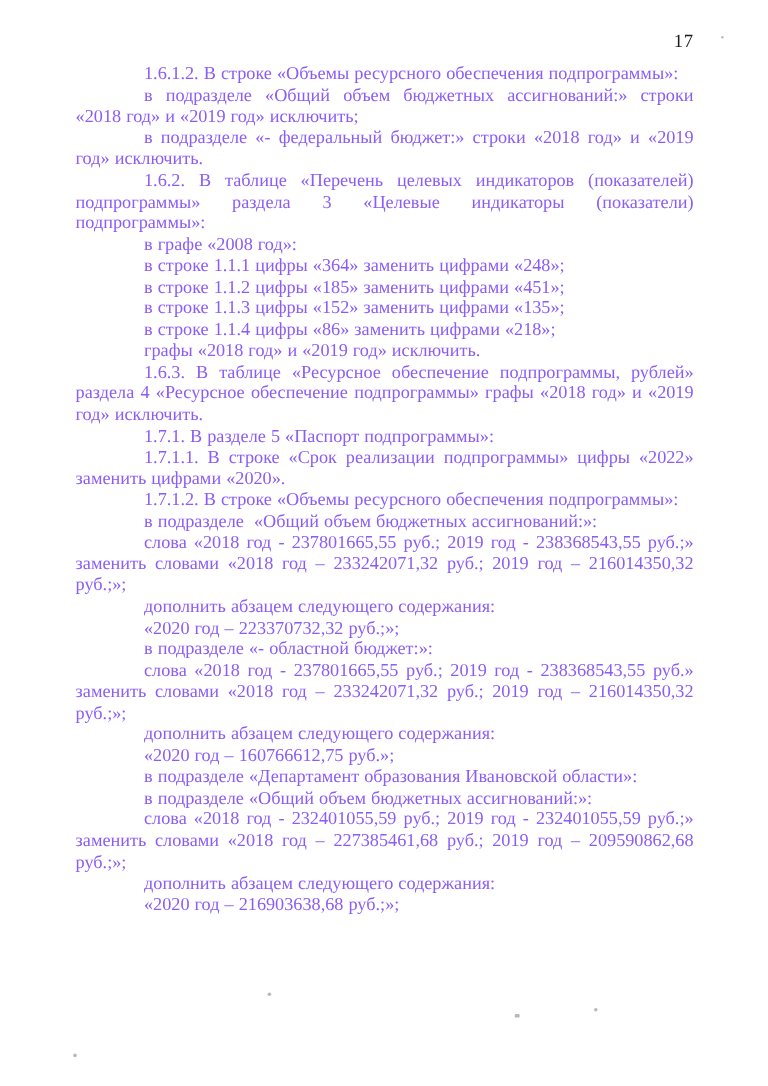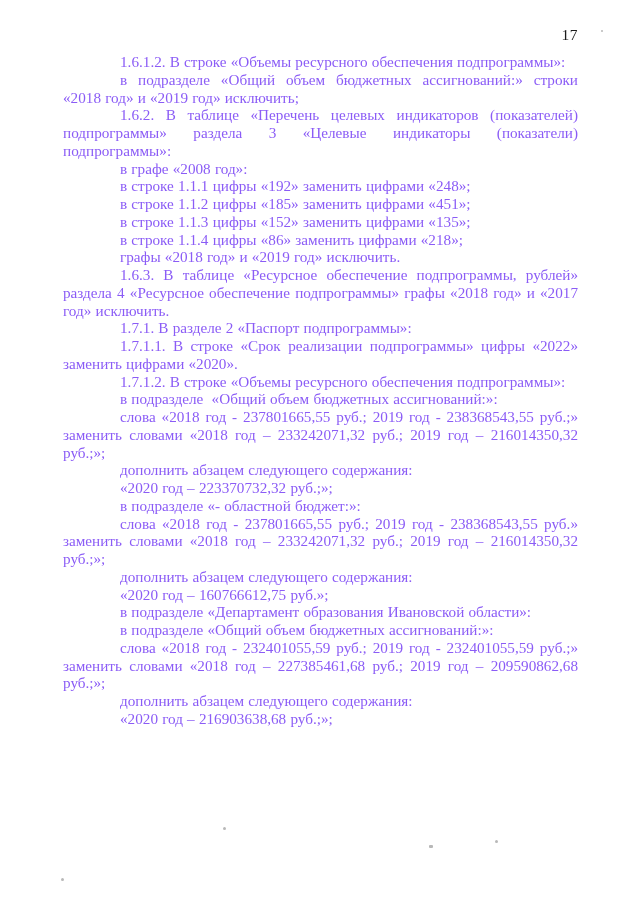--- a/index.html
+++ b/index.html
@@ -64,29 +64,30 @@
 </head>
 <body>
 
 <div class="page">
 
   <div class="page-number">17</div>
 
   <div class="content">
     <p>1.6.1.2. В строке «Объемы ресурсного обеспечения подпрограммы»:</p>
     <p>в подразделе «Общий объем бюджетных ассигнований:» строки «2018 год» и «2019 год» исключить;</p>
+    <p>в подразделе «- федеральный бюджет:» строки «2018 год» и «2019 год» исключить.</p>
     <p>1.6.2. В таблице «Перечень целевых индикаторов (показателей) подпрограммы» раздела 3 «Целевые индикаторы (показатели) подпрограммы»:</p>
     <p>в графе «2008 год»:</p>
-    <p>в строке 1.1.1 цифры «192» заменить цифрами «248»;</p>
+    <p>в строке 1.1.1 цифры «364» заменить цифрами «248»;</p>
     <p>в строке 1.1.2 цифры «185» заменить цифрами «451»;</p>
     <p>в строке 1.1.3 цифры «152» заменить цифрами «135»;</p>
     <p>в строке 1.1.4 цифры «86» заменить цифрами «218»;</p>
     <p>графы «2018 год» и «2019 год» исключить.</p>
-    <p>1.6.3. В таблице «Ресурсное обеспечение подпрограммы, рублей» раздела 4 «Ресурсное обеспечение подпрограммы» графы «2018 год» и «2017 год» исключить.</p>
-    <p>1.7.1. В разделе 2 «Паспорт подпрограммы»:</p>
+    <p>1.6.3. В таблице «Ресурсное обеспечение подпрограммы, рублей» раздела 4 «Ресурсное обеспечение подпрограммы» графы «2018 год» и «2019 год» исключить.</p>
+    <p>1.7.1. В разделе 5 «Паспорт подпрограммы»:</p>
     <p>1.7.1.1. В строке «Срок реализации подпрограммы» цифры «2022» заменить цифрами «2020».</p>
     <p>1.7.1.2. В строке «Объемы ресурсного обеспечения подпрограммы»:</p>
     <p>в подразделе&nbsp; «Общий объем бюджетных ассигнований:»:</p>
     <p>слова «2018 год - 237801665,55 руб.; 2019 год - 238368543,55 руб.;» заменить словами «2018 год – 233242071,32 руб.; 2019 год – 216014350,32 руб.;»;</p>
     <p>дополнить абзацем следующего содержания:</p>
     <p>«2020 год – 223370732,32 руб.;»;</p>
     <p>в подразделе «- областной бюджет:»:</p>
     <p>слова «2018 год - 237801665,55 руб.; 2019 год - 238368543,55 руб.» заменить словами «2018 год – 233242071,32 руб.; 2019 год – 216014350,32 руб.;»;</p>
     <p>дополнить абзацем следующего содержания:</p>
     <p>«2020 год – 160766612,75 руб.»;</p>

